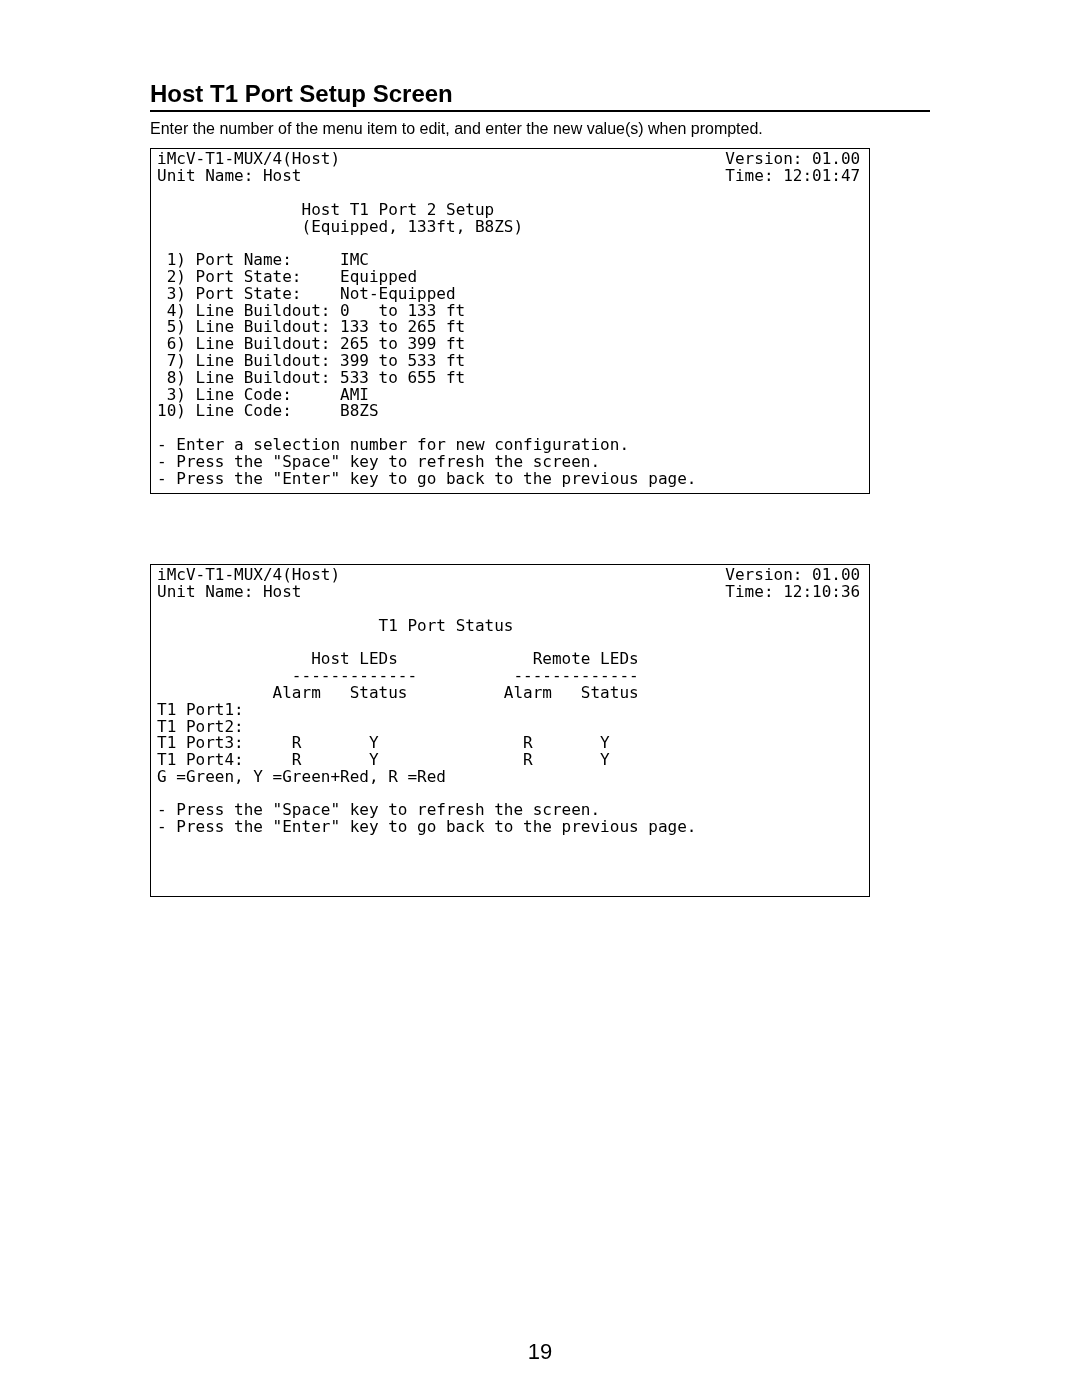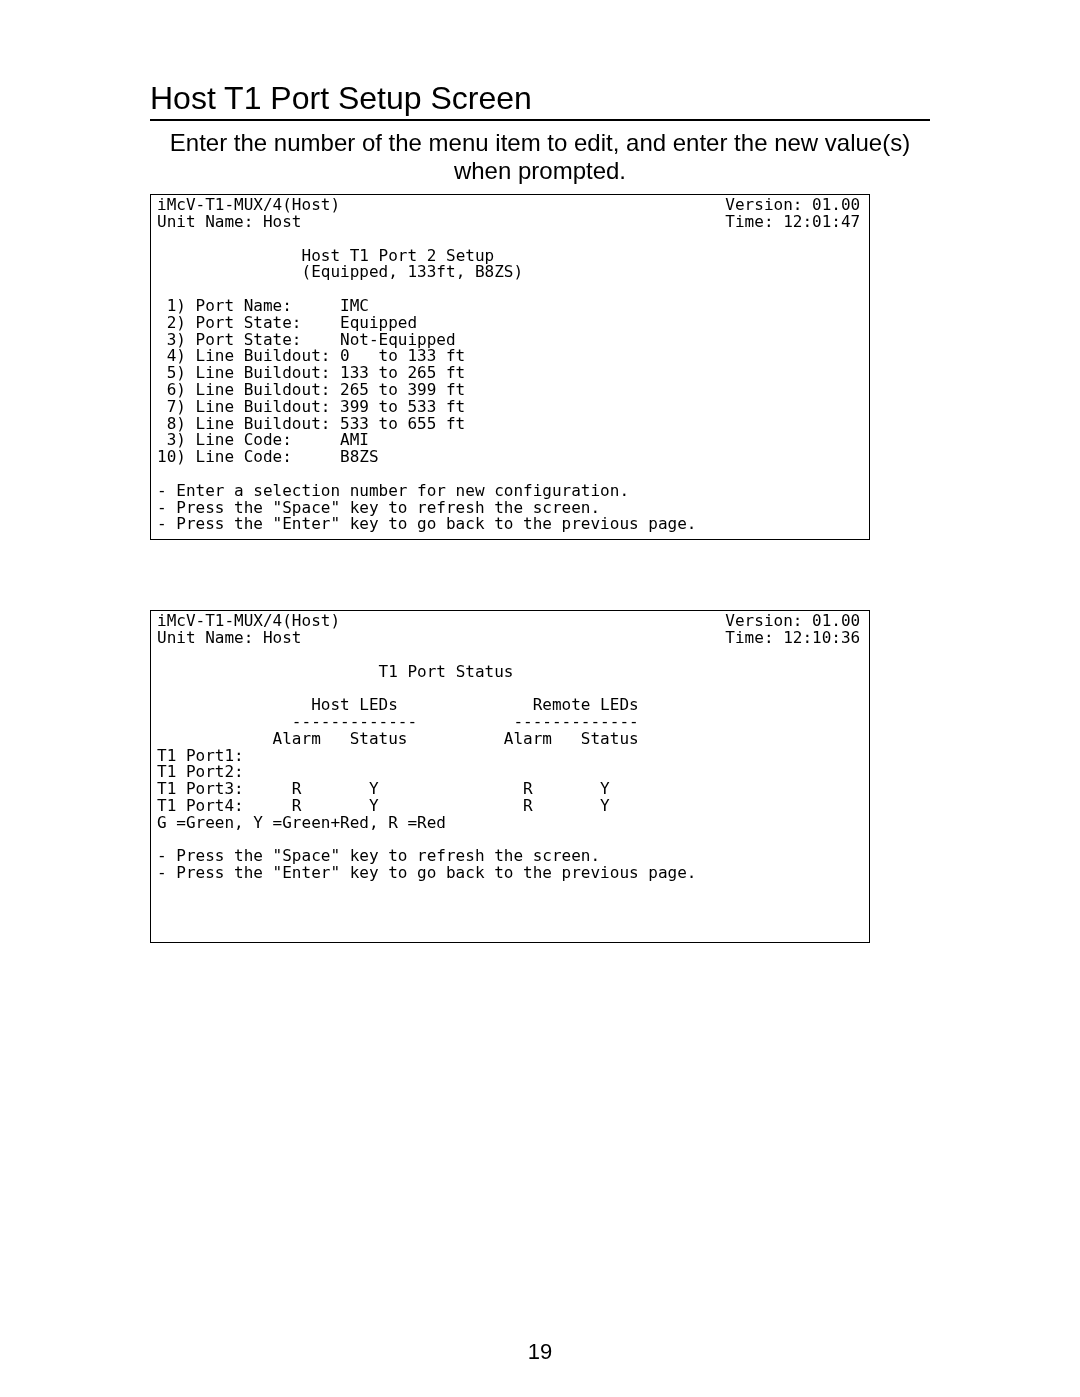--- a/index.html
+++ b/index.html
@@ -12,33 +12,32 @@
     width: 1080px;
     min-height: 1397px;
     box-sizing: border-box;
     padding: 80px 150px 40px 150px;
     font-family: "Arial Narrow", Arial, Helvetica, sans-serif;
     font-stretch: condensed;
     font-size: 24px;
     position: relative;
   }
   .section-heading {
-    font-weight: normal;
-    font-size: 32px;
+    font-weight: bold;
+    font-size: 24px;
     margin: 0 0 2px 0;
   }
   .underline {
     border-bottom: 2px solid #000;
     margin-bottom: 8px;
   }
   .body-text {
-    font-size: 24px;
+    font-size: 16px;
     line-height: 1.15;
     margin: 0 0 10px 0;
-    text-align: center;
   }
   .terminal {
     font-family: "Lucida Console", Consolas, monospace;
     font-size: 16px;
     line-height: 1.05;
     white-space: pre;
     border: 1.5px solid #000;
     padding: 2px 6px 6px 6px;
     margin: 0 0 40px 0;
     width: 720px;

